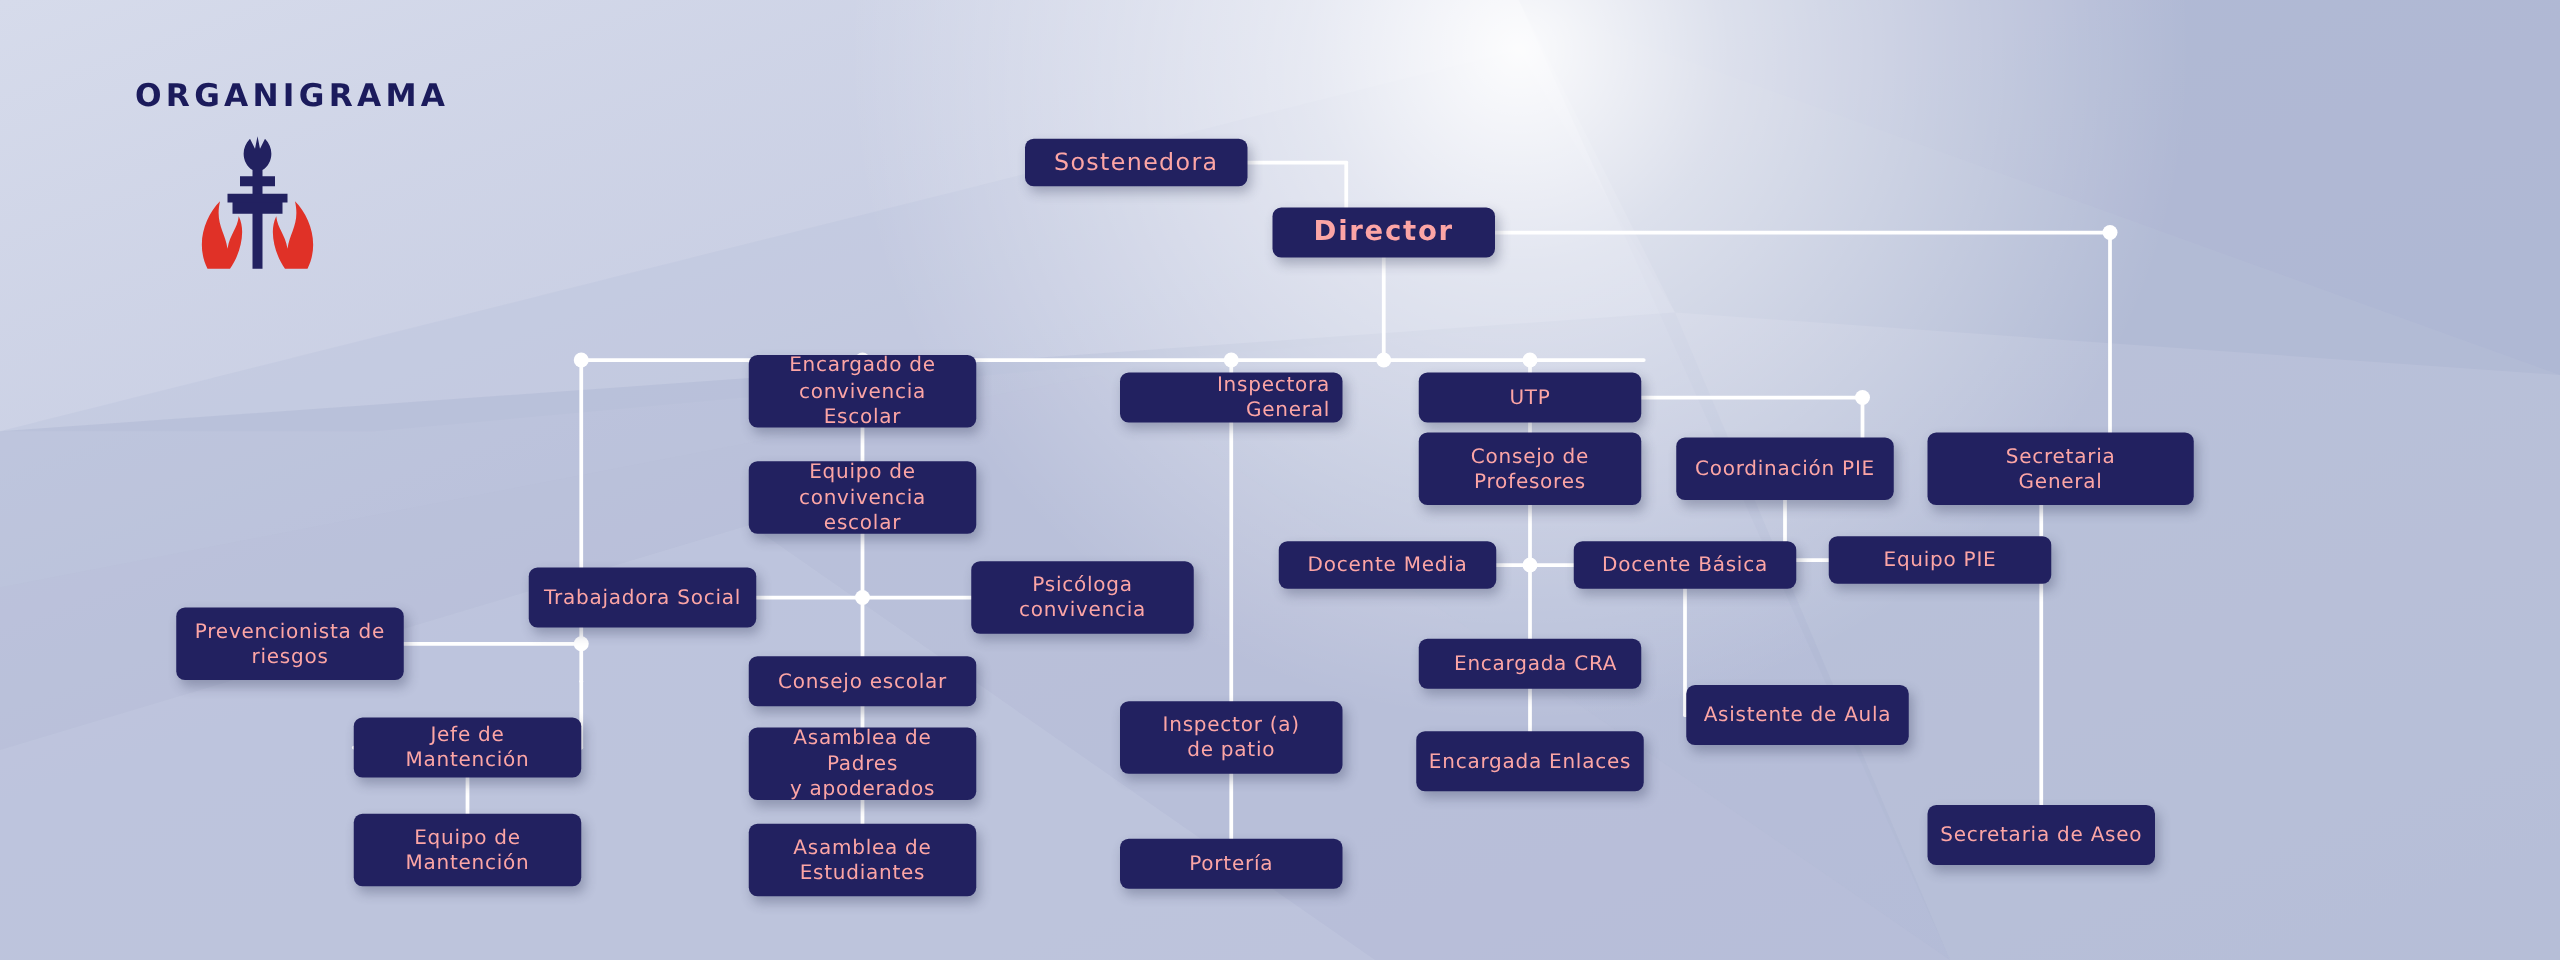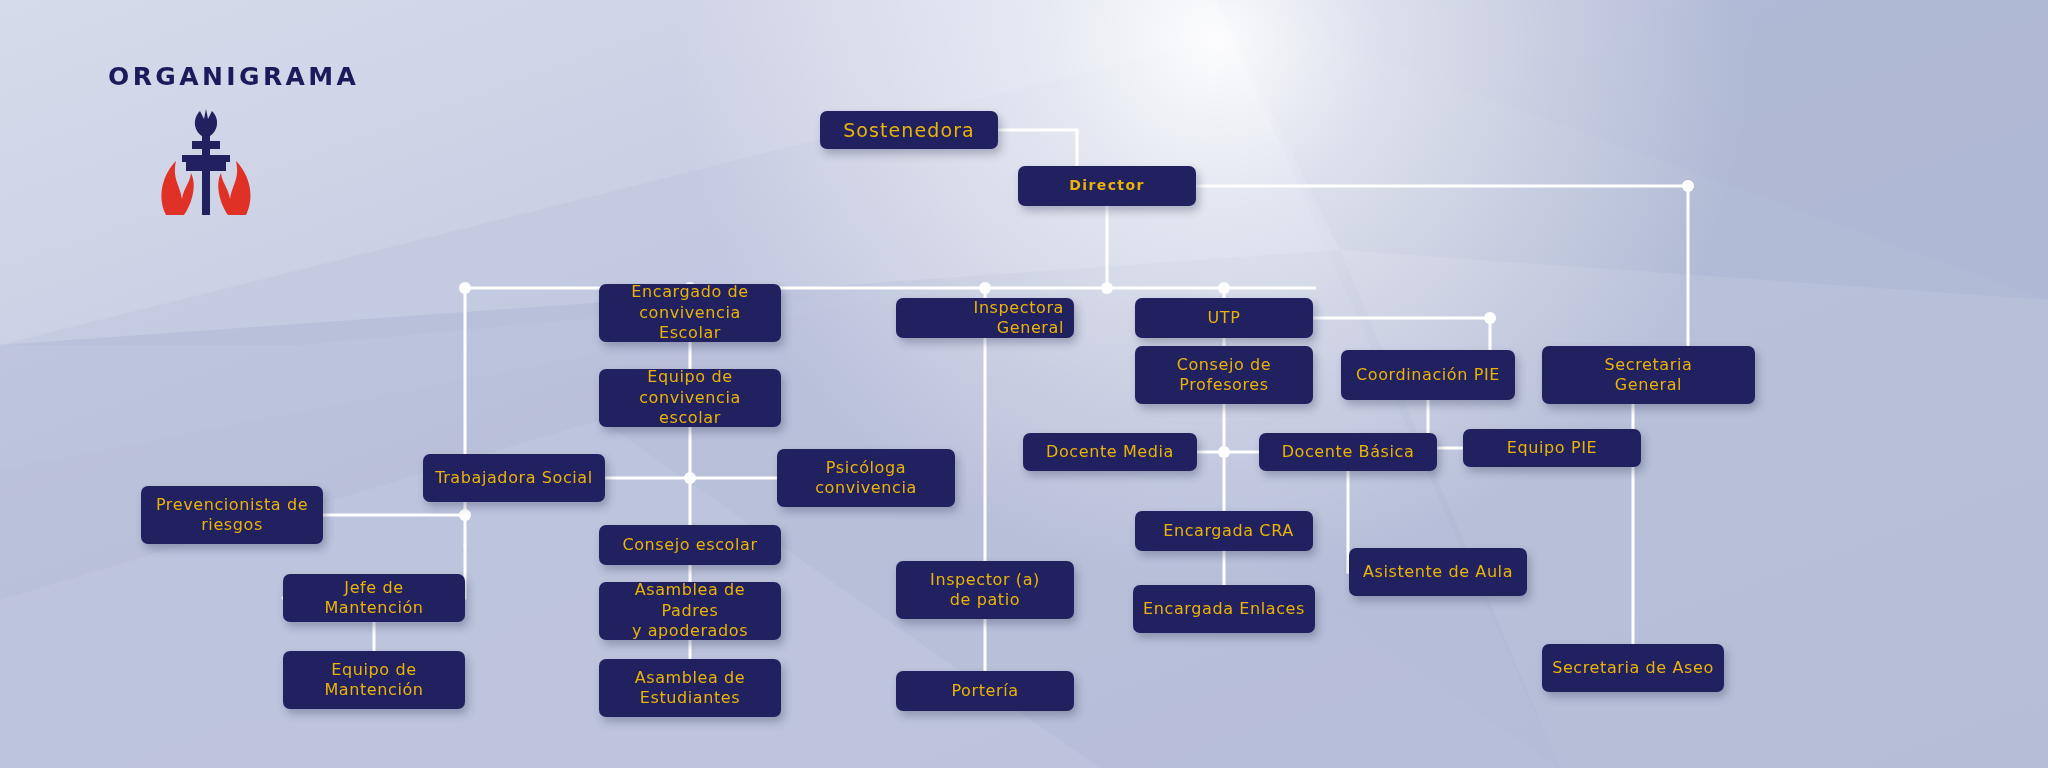--- a/index.html
+++ b/index.html
@@ -40,35 +40,35 @@
   }
   #edges {
     position: absolute;
     left: 0; top: 0;
     width: 2048px; height: 768px;
   }
   .node {
     position: absolute;
     box-sizing: border-box;
     background: #222160;
-    color: #eab308;
+    color: #fca5a5;
     border-radius: 7px;
     display: flex;
     align-items: center;
     justify-content: center;
     text-align: center;
     line-height: 1.28;
     letter-spacing: 0.6px;
     font-size: 16px;
     padding: 4px 10px;
     box-shadow: 3px 5px 9px rgba(40,45,80,0.30);
     white-space: pre-line;
   }
   .node.big {
-    font-size: 14px;
+    font-size: 22px;
     letter-spacing: 1.4px;
     font-weight: bold;
   }
   .node.mid {
     font-size: 19px;
     letter-spacing: 1.1px;
   }
 
   
   #brand {

